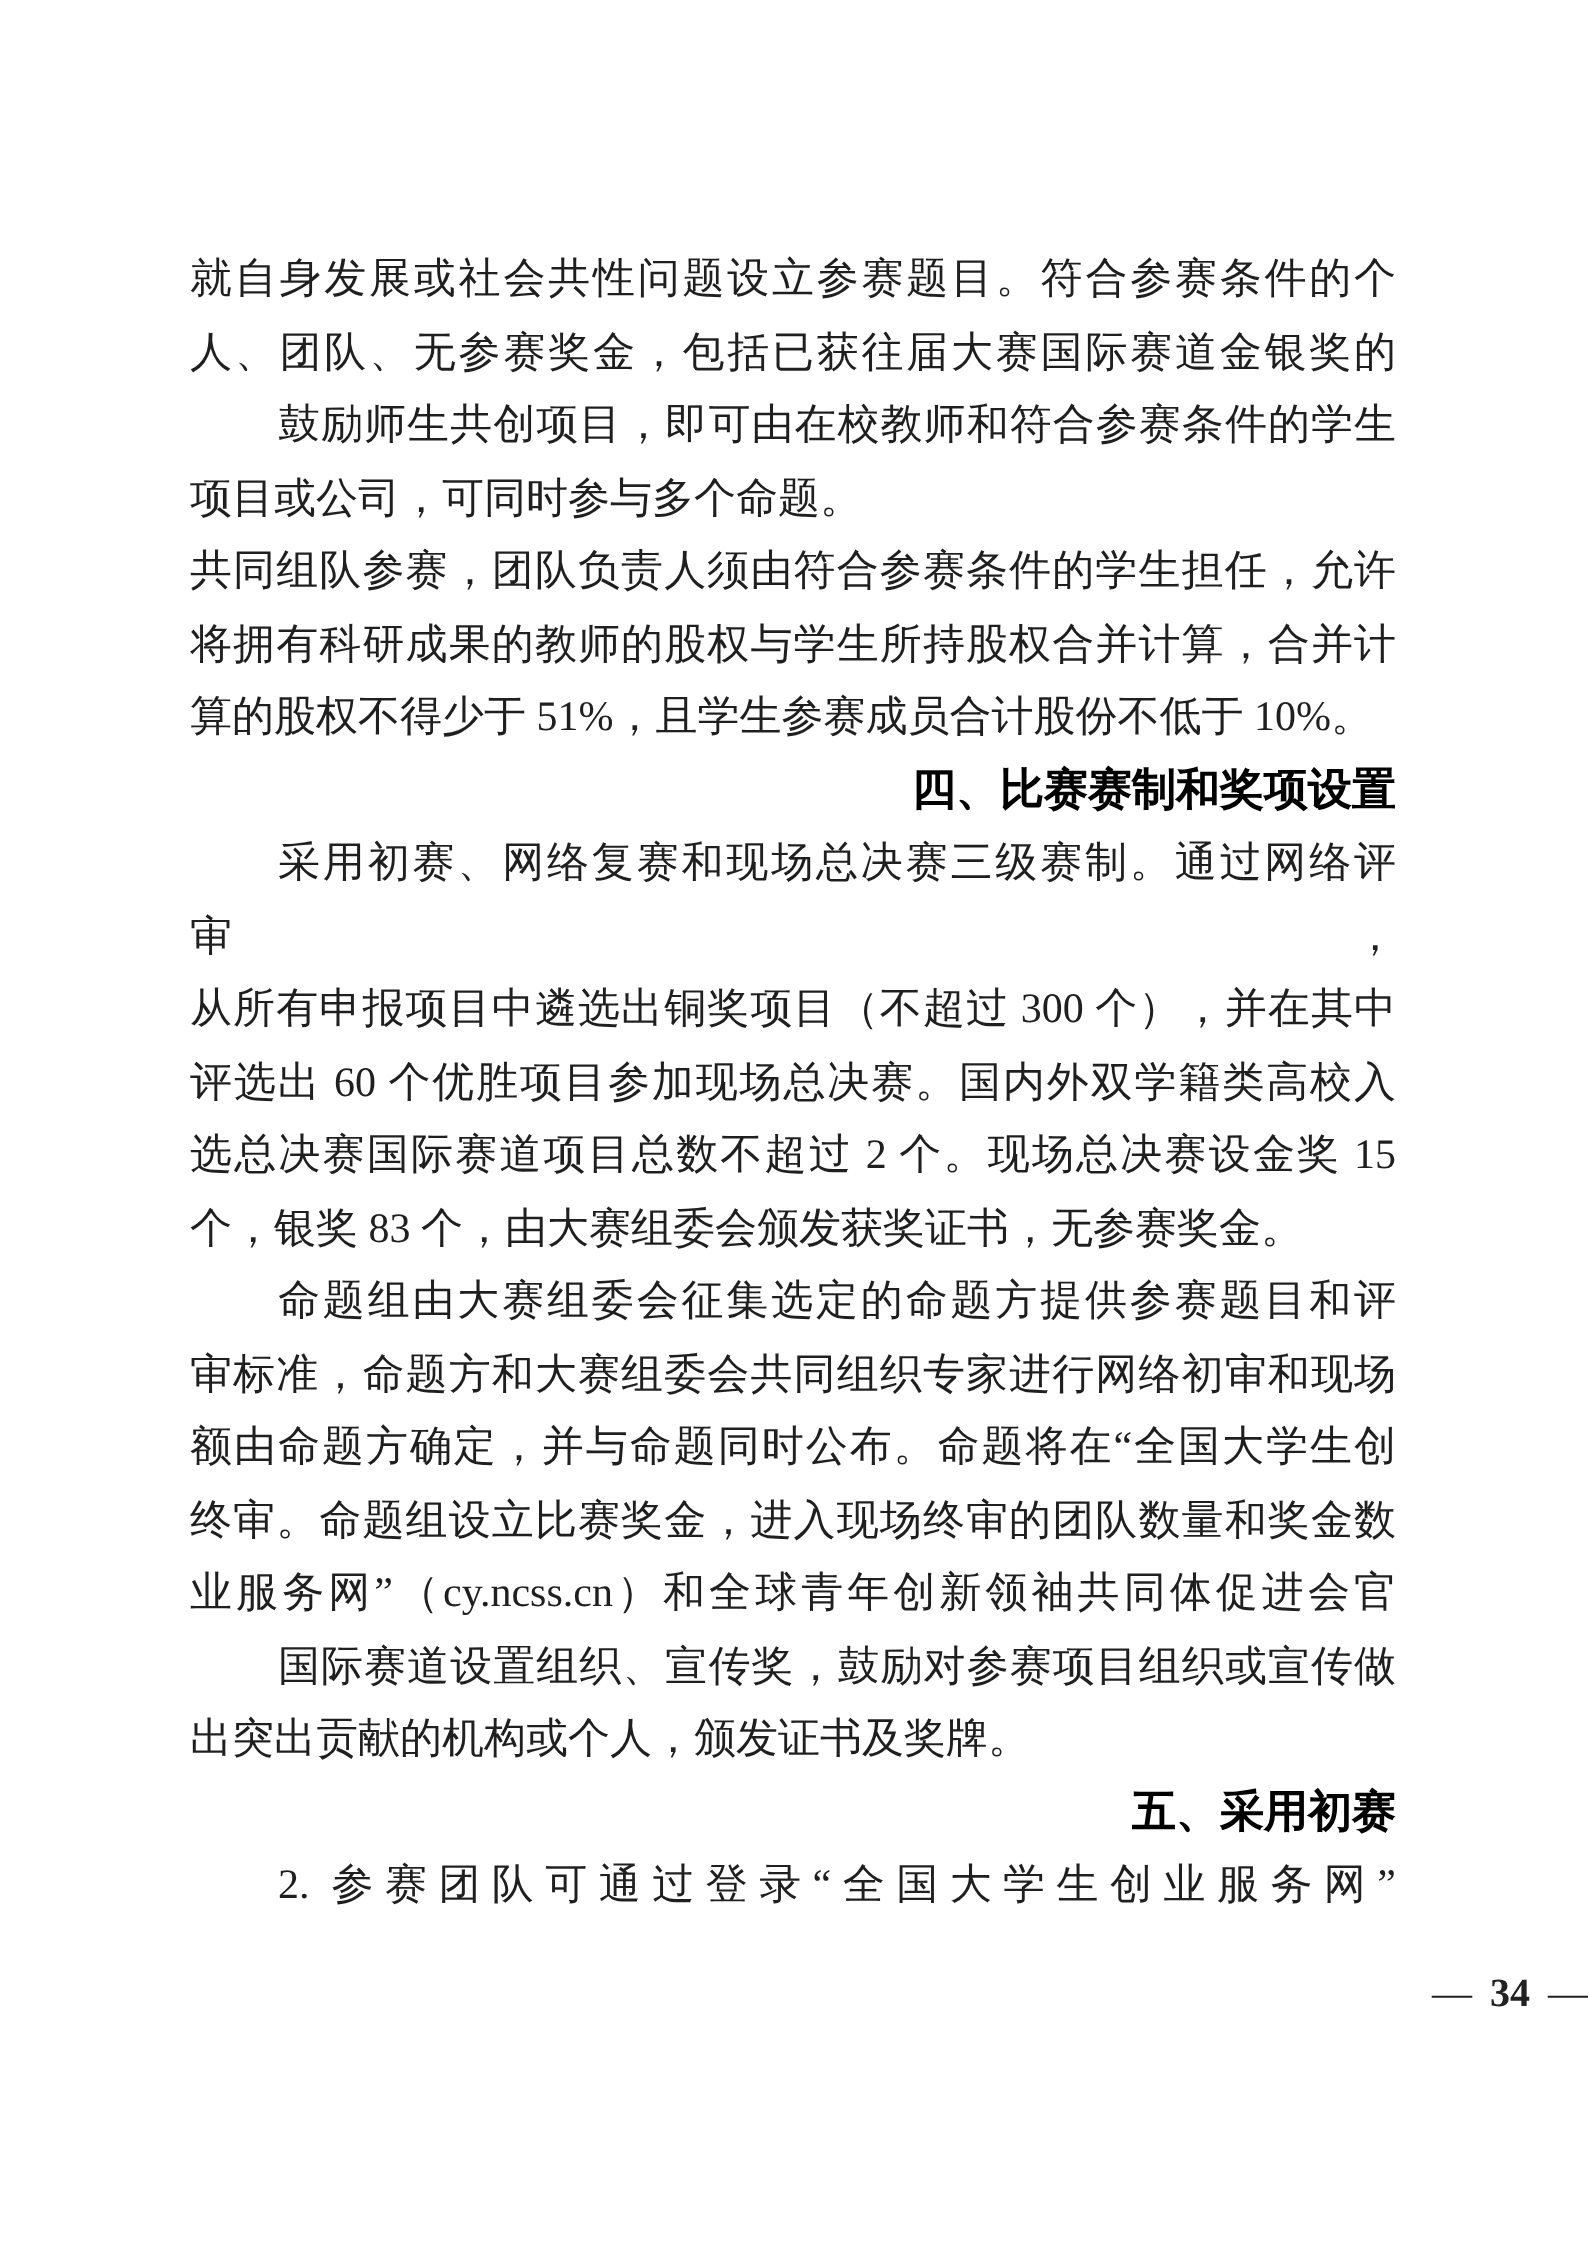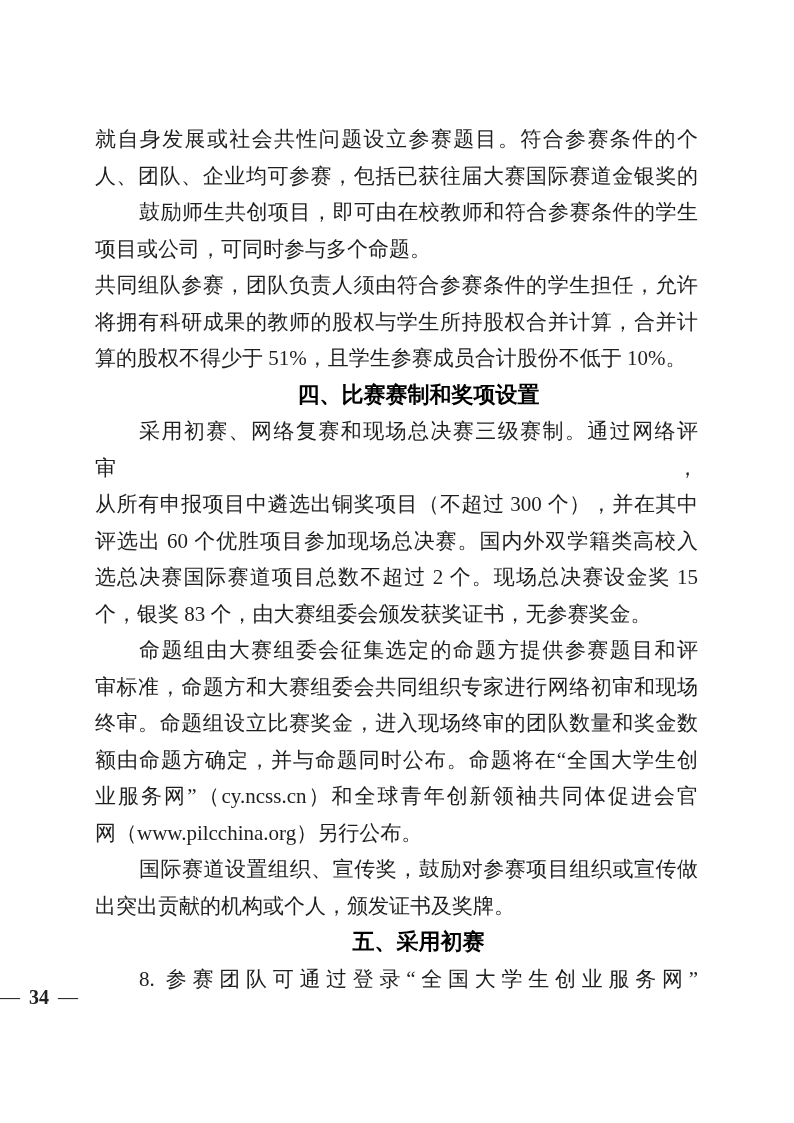--- a/index.html
+++ b/index.html
@@ -32,71 +32,70 @@
   .line.end { text-align-last: left; }
   .line.indent { text-indent: 44px; }
   .heading {
     margin: 0;
     font-family: "Liberation Sans", "DejaVu Sans", sans-serif;
     font-weight: 700;
     font-size: 22px;
     line-height: 36.5px;
     text-indent: 44px;
     color: #000000;
-    text-align: center;
+    text-align: right;
   }
   .footer {
     position: absolute;
     top: 984px; left: 0;
     width: 100%;
-    text-align: left;
+    text-align: right;
     font-size: 20px;
     line-height: 26px;
     color: #222222;
   }
   .footer .dash { font-weight: 400; letter-spacing: 0; }
   .footer .num { font-weight: 700; padding: 0 9px; }
 </style>
 </head>
 <body>
 
 <div class="page">
 
   <div class="content">
 
     <p class="line fill">就自身发展或社会共性问题设立参赛题目。符合参赛条件的个</p>
-    <p class="line fill">人、团队、企业均可参赛，包括已获往届大赛国际赛道金银奖的</p>
+    <p class="line fill">人、团队、无参赛奖金，包括已获往届大赛国际赛道金银奖的</p>
     <p class="line fill indent">鼓励师生共创项目，即可由在校教师和符合参赛条件的学生</p>
 
     <p class="line end">项目或公司，可同时参与多个命题。</p>
     <p class="line fill">共同组队参赛，团队负责人须由符合参赛条件的学生担任，允许</p>
     <p class="line fill">将拥有科研成果的教师的股权与学生所持股权合并计算，合并计</p>
     <p class="line end">算的股权不得少于 51%，且学生参赛成员合计股份不低于 10%。</p>
 
     <p class="heading">四、比赛赛制和奖项设置</p>
 
     <p class="line fill indent">采用初赛、网络复赛和现场总决赛三级赛制。通过网络评审，</p>
     <p class="line fill">从所有申报项目中遴选出铜奖项目（不超过 300 个），并在其中</p>
     <p class="line fill">评选出 60 个优胜项目参加现场总决赛。国内外双学籍类高校入</p>
     <p class="line fill">选总决赛国际赛道项目总数不超过 2 个。现场总决赛设金奖 15</p>
     <p class="line end">个，银奖 83 个，由大赛组委会颁发获奖证书，无参赛奖金。</p>
 
     <p class="line fill indent">命题组由大赛组委会征集选定的命题方提供参赛题目和评</p>
     <p class="line fill">审标准，命题方和大赛组委会共同组织专家进行网络初审和现场</p>
+    <p class="line fill">额由命题方确定，并与命题同时公布。命题将在“全国大学生创</p>
     <p class="line fill">终审。命题组设立比赛奖金，进入现场终审的团队数量和奖金数</p>
-    <p class="line fill">额由命题方确定，并与命题同时公布。命题将在“全国大学生创</p>
     <p class="line fill">业服务网”（cy.ncss.cn）和全球青年创新领袖共同体促进会官</p>
-    <p class="line end">网（www.pilcchina.org）另行公布。</p>
 
     <p class="line fill indent">国际赛道设置组织、宣传奖，鼓励对参赛项目组织或宣传做</p>
     <p class="line end">出突出贡献的机构或个人，颁发证书及奖牌。</p>
 
     <p class="heading">五、采用初赛</p>
 
-    <p class="line fill indent">8. 参赛团队可通过登录“全国大学生创业服务网”</p>
+    <p class="line fill indent">2. 参赛团队可通过登录“全国大学生创业服务网”</p>
 
   </div>
 
   <div class="footer">
     <span class="dash">—</span><span class="num">34</span><span class="dash">—</span>
   </div>
 
 </div>
 
 </body></html>

